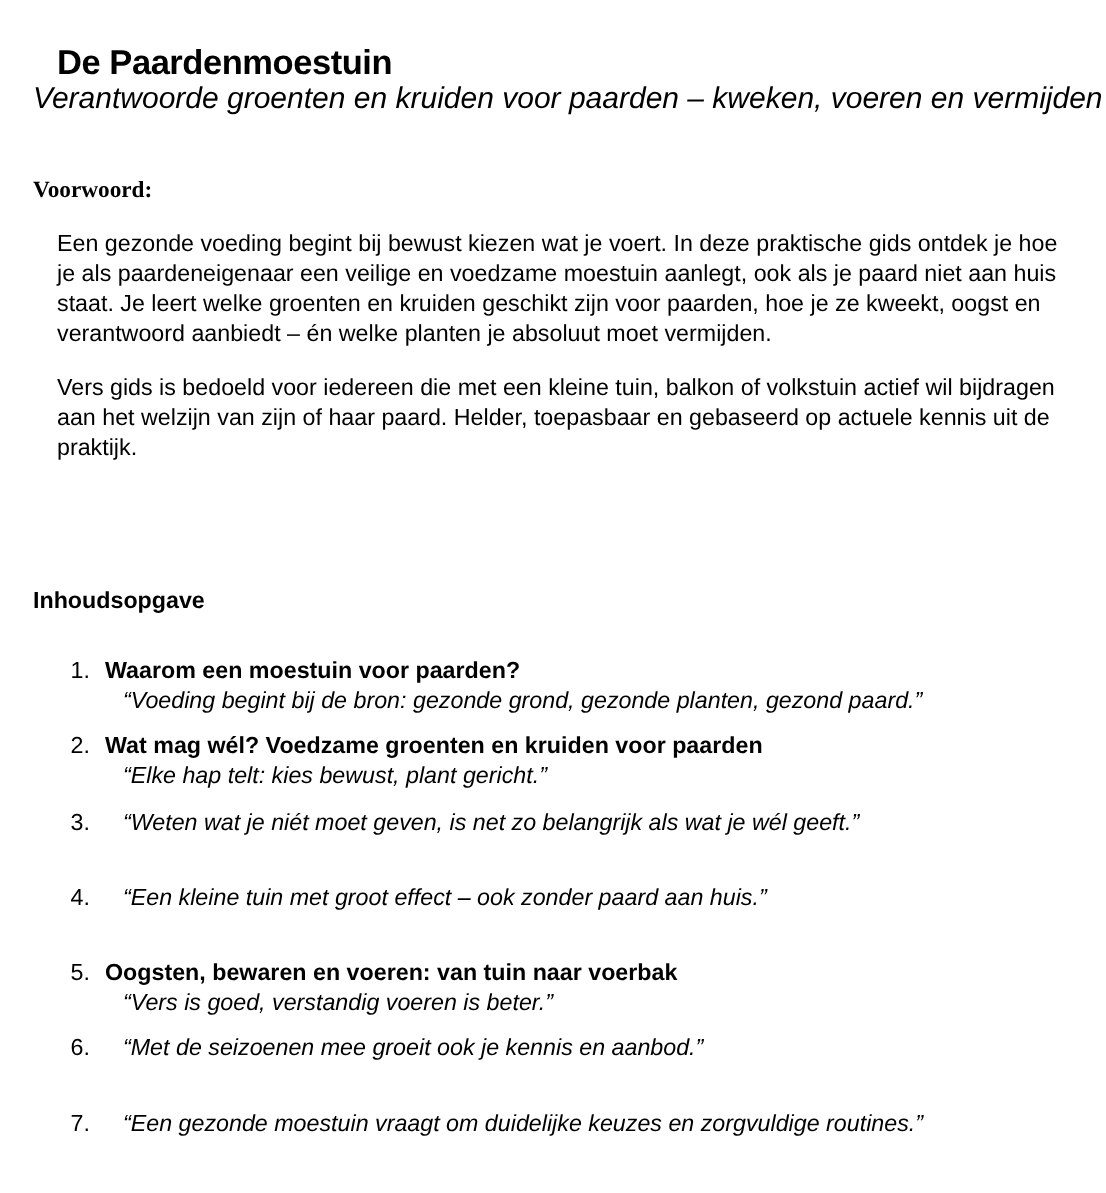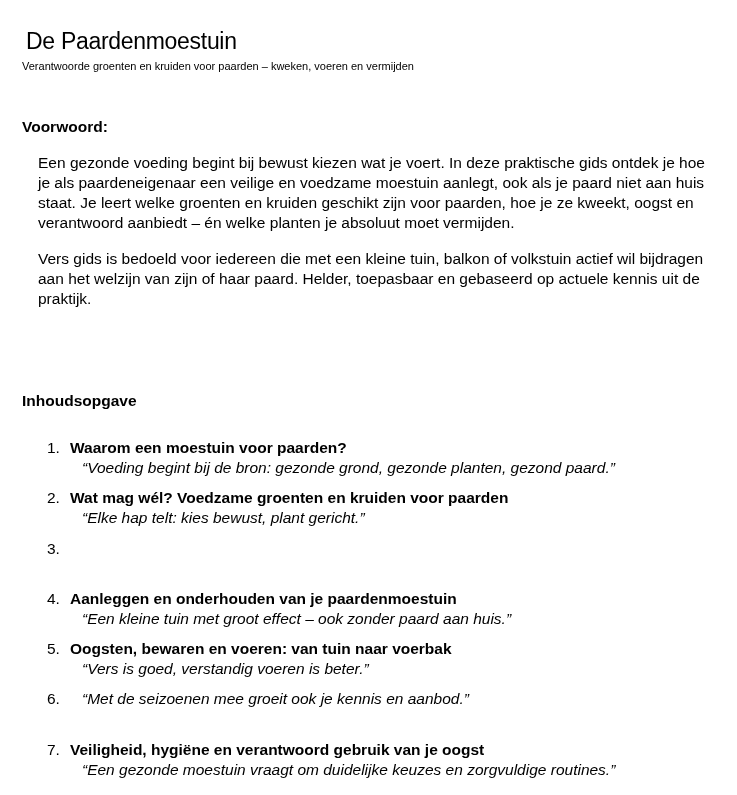--- a/index.html
+++ b/index.html
@@ -17,46 +17,48 @@
     }
     .page {
       position: absolute;
       left: 22px;
       top: 0;
       width: 705px;
     }
     .title {
       position: absolute;
       top: 27px;
-      left: 4px;
+      left: 16px;
       font-size: 23px;
-      font-weight: normal;
+      font-weight: bold;
       letter-spacing: -0.3px;
       white-space: nowrap;
       line-height: 28px;
     }
     .subtitle {
       position: absolute;
       top: 56px;
       left: 0;
-      font-size: 11px;
+      font-size: 20px;
+      font-style: italic;
       white-space: nowrap;
       line-height: 20px;
     }
     .foreword {
       position: absolute;
       top: 117px;
       left: 0;
       width: 705px;
       font-size: 15.5px;
       line-height: 20px;
     }
     .foreword-heading {
       font-weight: bold;
       display: block;
+      font-family: Liberation Serif, serif;
     }
     .foreword p {
       margin: 16px;
     }
     .toc-heading {
       position: absolute;
       top: 391px;
       left: 0;
       font-size: 15.5px;
       font-weight: bold;
@@ -120,34 +122,33 @@
       <span class="toc-title">Waarom een moestuin voor paarden?</span>
       <span class="toc-quote">“Voeding begint bij de bron: gezonde grond, gezonde planten, gezond paard.”</span>
     </li>
     <li class="toc-item">
       <span class="toc-num">2.</span>
       <span class="toc-title">Wat mag wél? Voedzame groenten en kruiden voor paarden</span>
       <span class="toc-quote">“Elke hap telt: kies bewust, plant gericht.”</span>
     </li>
     <li class="toc-item">
       <span class="toc-num">3.</span>
+      <span class="toc-quote">“Weten wat je niét moet geven, is net zo belangrijk als wat je wél geeft.”</span>
     </li>
     <li class="toc-item">
       <span class="toc-num">4.</span>
-      <span class="toc-title">Aanleggen en onderhouden van je paardenmoestuin</span>
       <span class="toc-quote">“Een kleine tuin met groot effect – ook zonder paard aan huis.”</span>
     </li>
     <li class="toc-item">
       <span class="toc-num">5.</span>
       <span class="toc-title">Oogsten, bewaren en voeren: van tuin naar voerbak</span>
       <span class="toc-quote">“Vers is goed, verstandig voeren is beter.”</span>
     </li>
     <li class="toc-item">
       <span class="toc-num">6.</span>
       <span class="toc-quote">“Met de seizoenen mee groeit ook je kennis en aanbod.”</span>
     </li>
     <li class="toc-item">
       <span class="toc-num">7.</span>
-      <span class="toc-title">Veiligheid, hygiëne en verantwoord gebruik van je oogst</span>
       <span class="toc-quote">“Een gezonde moestuin vraagt om duidelijke keuzes en zorgvuldige routines.”</span>
     </li>
   </ol>
 </div>
 
 </body></html>

